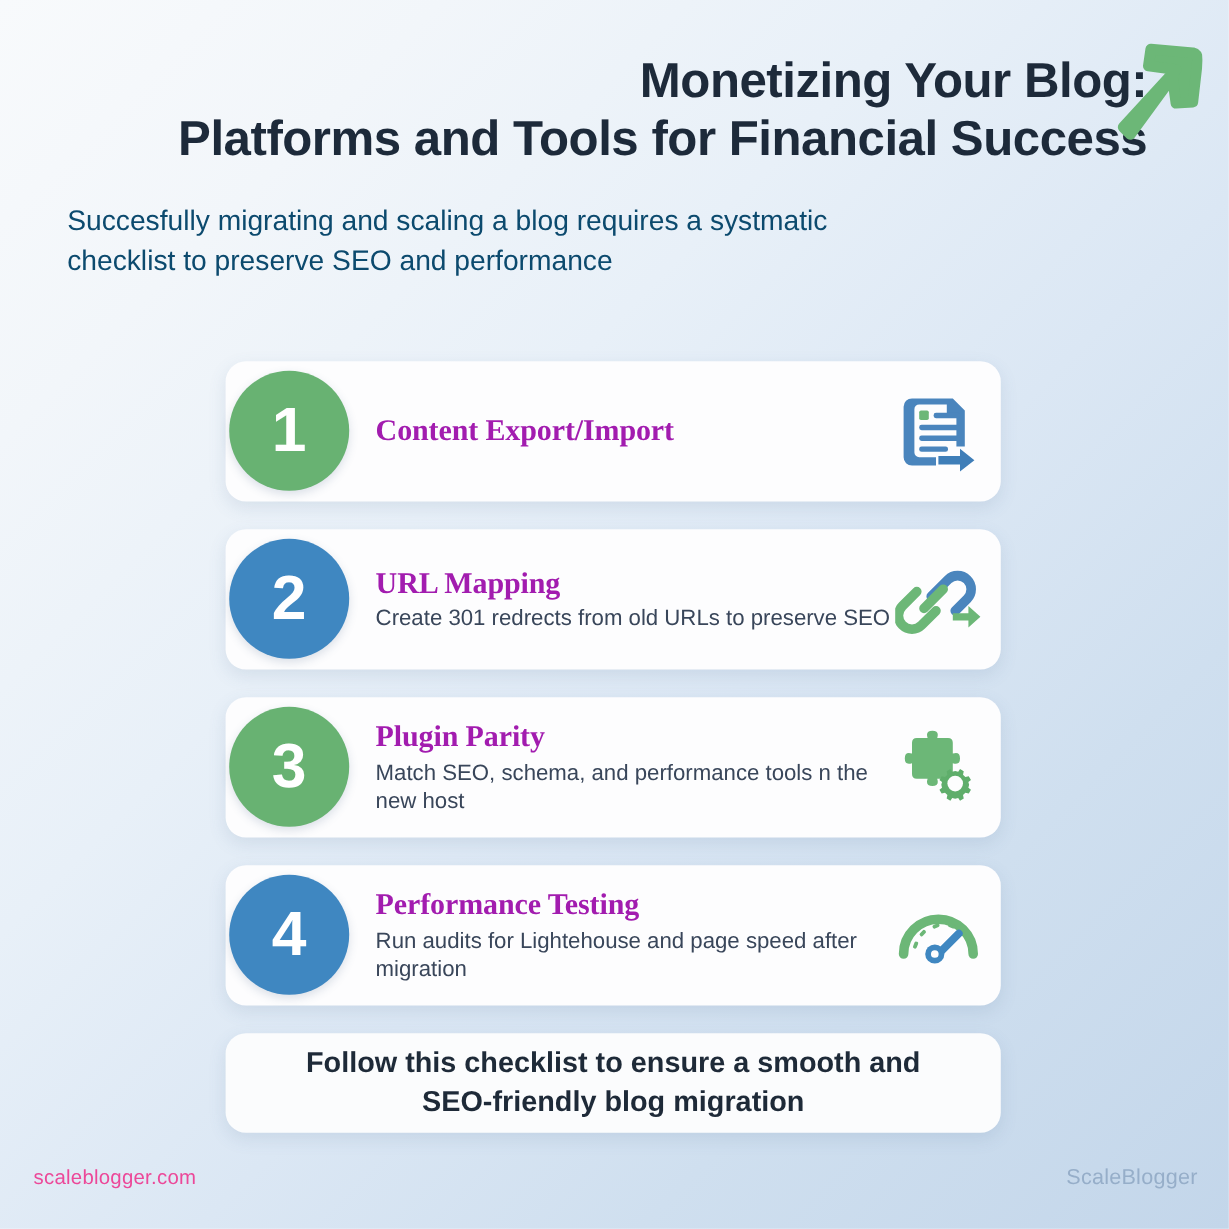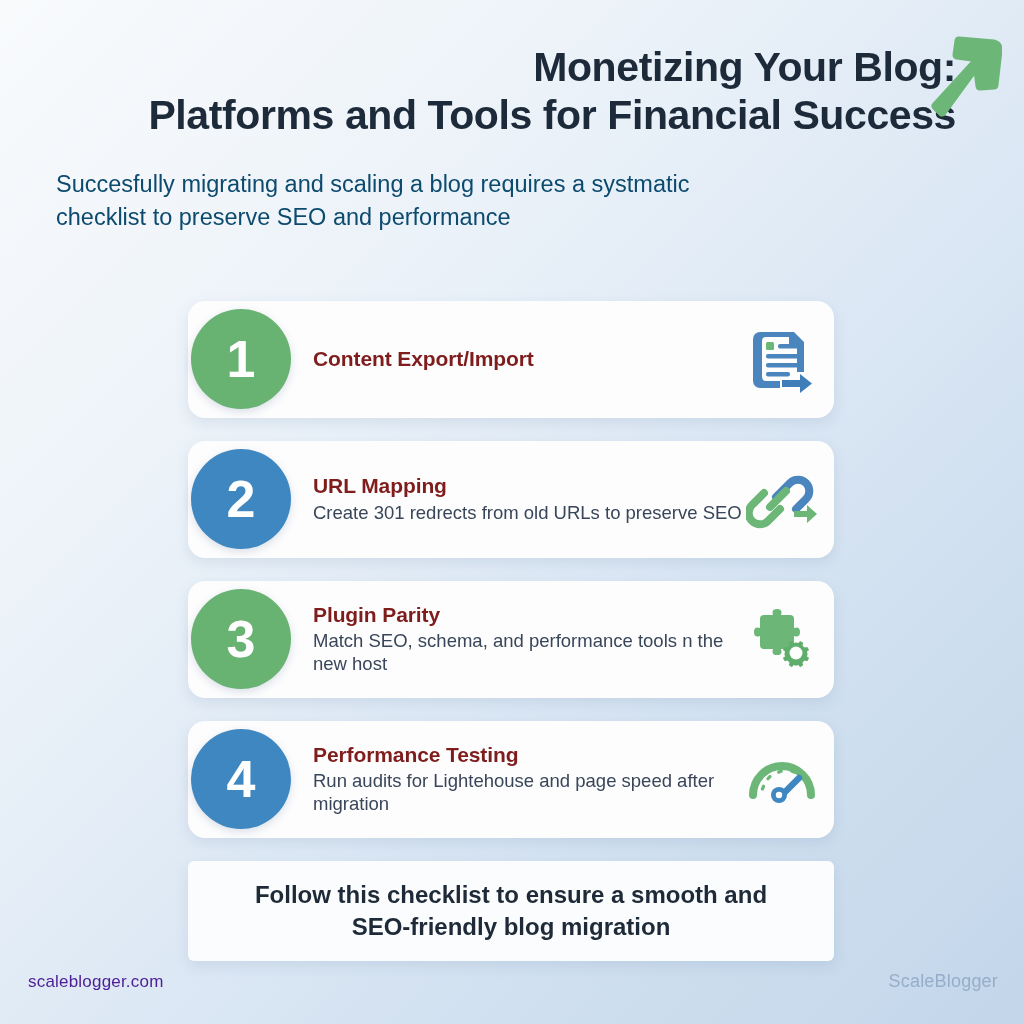--- a/index.html
+++ b/index.html
@@ -75,25 +75,26 @@
   .badge.green { background:#68b272; }
   .badge.blue  { background:#3f87c1; }
 
   .card-text {
     margin-left:125px;
     margin-right:92px;
     flex:1;
     min-width:0;
   }
   .card-title {
-    font-size:21px;
-    font-weight:bold;
-    color:#7f1d1d;
+    font-size:25px;
+    font-weight:bold;
+    color:#a21caf;
     line-height:1.18;
     letter-spacing:-0.1px;
+    font-family:Liberation Serif, serif;
   }
   .card-desc {
     margin-top:3px;
     font-size:18.5px;
     color:#39465a;
     line-height:1.24;
   }
 
   .card-icon {
     position:absolute;
@@ -103,41 +104,41 @@
     width:76px;
     height:70px;
     display:flex;
     align-items:center;
     justify-content:center;
   }
 
   
   .banner {
     background:#fbfcfd;
-    border-radius:6px;
-    height:100px;
+    border-radius:17px;
+    height:83px;
     margin-top:8px;
     box-shadow:0 5px 14px rgba(80,110,150,0.13);
     display:flex;
     align-items:center;
     justify-content:center;
     text-align:center;
   }
   .banner-text {
     font-size:24px;
     font-weight:bold;
     color:#1e2a38;
     line-height:1.35;
     white-space:pre-line;
   }
 
   
   .wm-left {
     position:absolute; left:28px; bottom:32px;
-    font-size:17px; color:#4c1d95; letter-spacing:0.2px;
+    font-size:17px; color:#ec4899; letter-spacing:0.2px;
   }
   .wm-right {
     position:absolute; right:26px; bottom:32px;
     font-size:18px; color:#96aec9; letter-spacing:0.2px;
   }
 </style>
 </head>
 <body>
 
 <div class="header">

